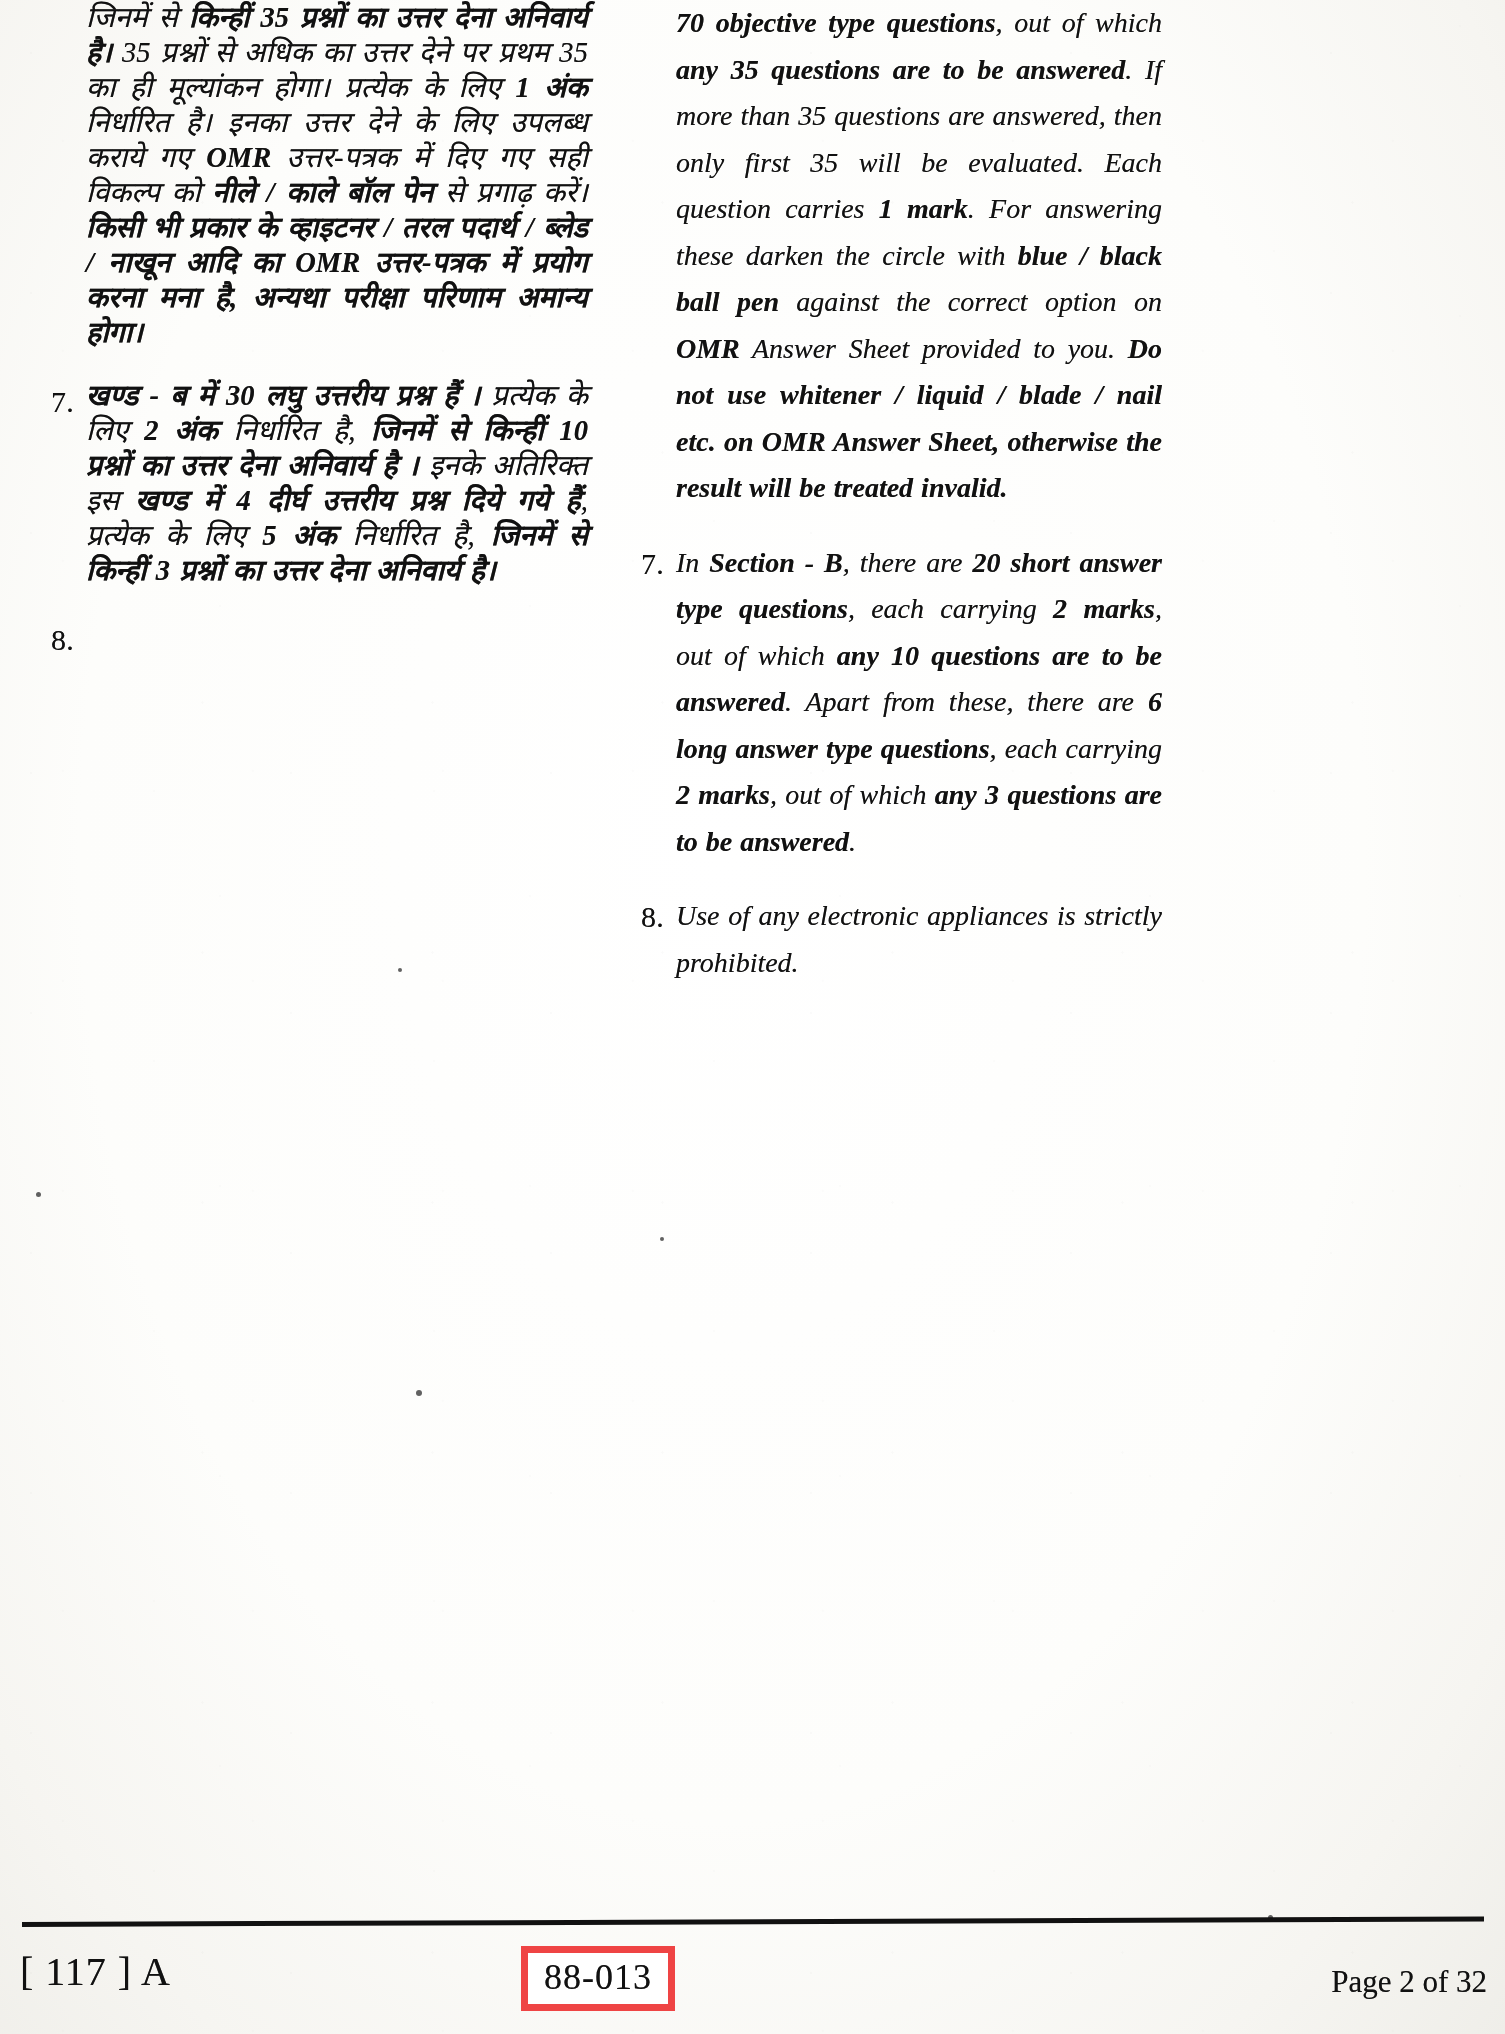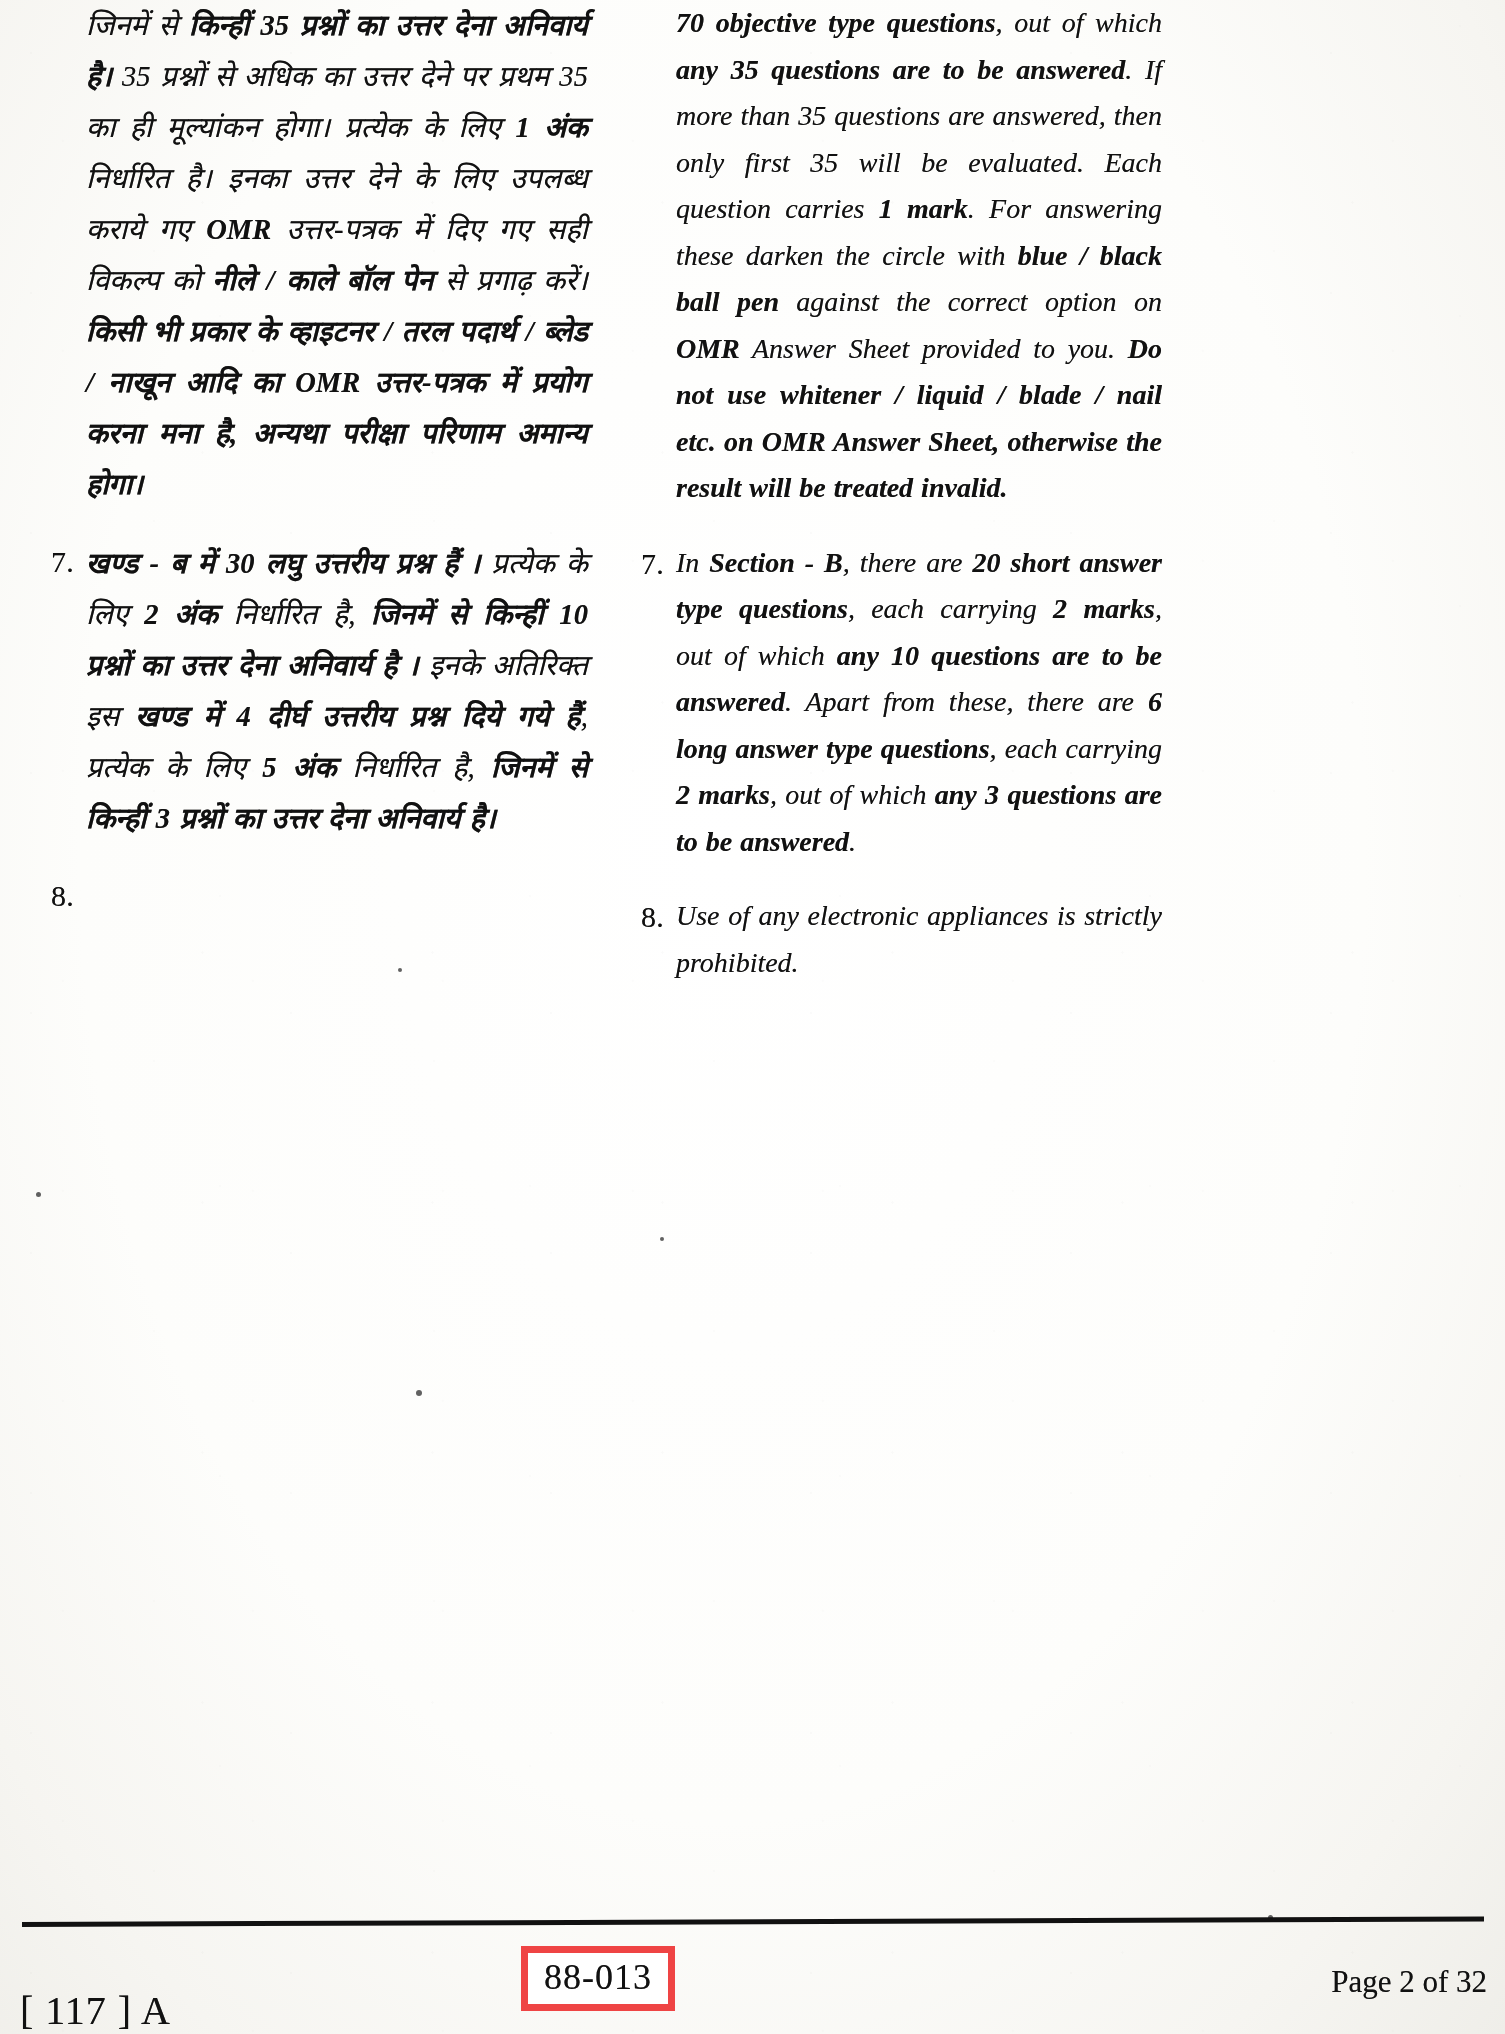--- a/index.html
+++ b/index.html
@@ -78,21 +78,21 @@
   }
   .col-hi .item-num { width: 46px; padding-right: 12px; }
   .col-en .item-num { width: 42px; padding-right: 12px; }
   .item-body { flex: 1 1 auto; }
 
   
   .hi {
     font-family: "Liberation Serif", "DejaVu Serif", serif;
     font-style: italic;
     font-size: 28.5px;
-    line-height: 51px;
+    line-height: 35px;
     text-align: justify;
     text-align-last: left;
     word-spacing: 2px;
     color: #111;
     letter-spacing: .1px;
   }
   .hi b, .hi strong { font-weight: 700; }
 
   
   .en {
@@ -142,21 +142,20 @@
   }
   .footer-left {
     position: absolute;
     left: 20px;
     top: 34px;
     font-family: "Liberation Serif", serif;
     font-size: 40px;
     letter-spacing: 1px;
     color: #111;
     white-space: nowrap;
-    margin-top: 39px;
   }
   .footer-code {
     position: absolute;
     left: 521px;
     top: 32px;
     border: 7px solid #ef4444;
     padding: 3px 16px 6px;
     font-family: "Liberation Serif", serif;
     font-size: 36px;
     letter-spacing: 1px;

